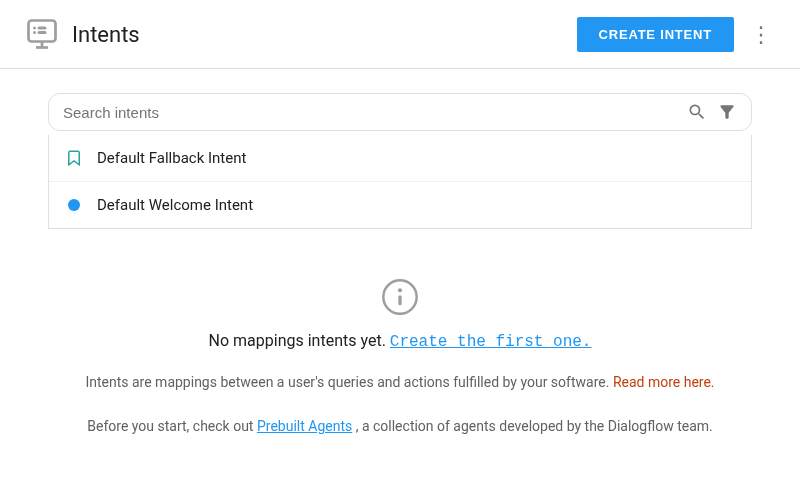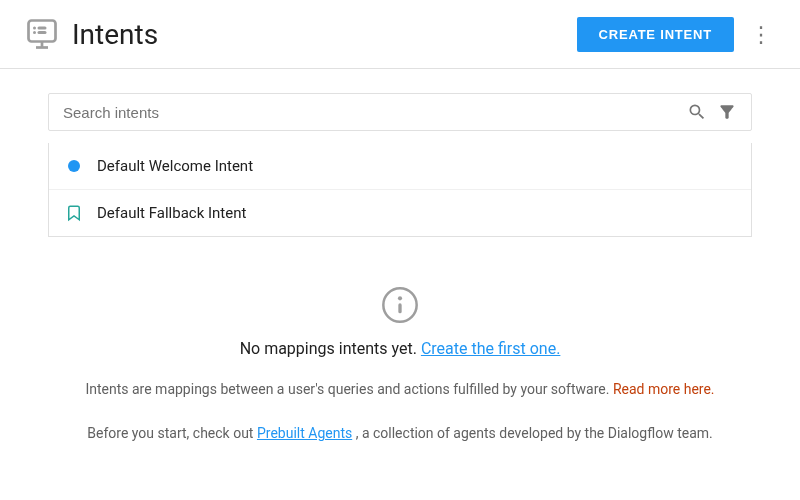--- a/index.html
+++ b/index.html
@@ -22,21 +22,21 @@
       display: flex;
       align-items: center;
       gap: 12px;
     }
     .header-icon {
       width: 36px;
       height: 36px;
       color: #9e9e9e;
     }
     .page-title {
-      font-size: 28px;
+      font-size: 22px;
       font-weight: 400;
       color: #212121;
     }
     .header-right {
       display: flex;
       align-items: center;
       gap: 12px;
       justify-content: space-between;
     }
     .create-intent-btn {
@@ -57,23 +57,23 @@
       cursor: pointer;
       padding: 4px;
     }
     .content {
       padding: 24px 48px;
     }
     .search-box {
       display: flex;
       align-items: center;
       border: 1px solid #e0e0e0;
-      border-radius: 2px;
+      border-radius: 12px;
       padding: 8px 14px;
-      margin-bottom: 12px;
+      margin-bottom: 4px;
       background: #fff;
     }
     .search-input {
       flex: 1;
       border: none;
       outline: none;
       font-size: 15px;
       color: #757575;
       background: transparent;
     }
@@ -131,20 +131,21 @@
     }
     .no-intents-text {
       font-size: 16px;
       color: #212121;
       margin-bottom: 20px;
     }
     .no-intents-text a {
       color: #2196f3;
       text-decoration: underline;
       cursor: pointer;
+      font-family: Liberation Mono, monospace;
     }
     .description-text {
       font-size: 14px;
       color: #616161;
       line-height: 1.6;
       margin-bottom: 16px;
     }
     .description-text a {
       color: #c2410c;
       cursor: pointer;
@@ -193,28 +194,28 @@
         <path d="M15.5 14h-.79l-.28-.27A6.471 6.471 0 0 0 16 9.5 6.5 6.5 0 1 0 9.5 16c1.61 0 3.09-.59 4.23-1.57l.27.28v.79l5 4.99L20.49 19l-4.99-5zm-6 0C7.01 14 5 11.99 5 9.5S7.01 5 9.5 5 14 7.01 14 9.5 11.99 14 9.5 14z"></path>
       </svg>
       <svg viewBox="0 0 24 24" xmlns="http://www.w3.org/2000/svg">
         <path d="M4.25 5.61C6.27 8.2 10 13 10 13v6c0 .55.45 1 1 1h2c.55 0 1-.45 1-1v-6s3.72-4.8 5.74-7.39A.998.998 0 0 0 18.95 4H5.04a1 1 0 0 0-.79 1.61z"></path>
       </svg>
     </div>
   </div>
 
   <div class="intents-list">
     <div class="intent-item">
+      <svg class="intent-icon-bookmark" viewBox="0 0 24 24" fill="none" stroke="#26a69a" stroke-width="2" xmlns="http://www.w3.org/2000/svg">
+        <path d="M19 21l-7-5-7 5V5a2 2 0 0 1 2-2h10a2 2 0 0 1 2 2z"></path>
+      </svg>
+      <span class="intent-name">Default Fallback Intent</span>
+    </div>
+    <div class="intent-item">
       <div class="intent-icon-dot"></div>
       <span class="intent-name">Default Welcome Intent</span>
-    </div>
-    <div class="intent-item">
-      <svg class="intent-icon-bookmark" viewBox="0 0 24 24" fill="none" stroke="#26a69a" stroke-width="2" xmlns="http://www.w3.org/2000/svg">
-        <path d="M19 21l-7-5-7 5V5a2 2 0 0 1 2-2h10a2 2 0 0 1 2 2z"></path>
-      </svg>
-      <span class="intent-name">Default Fallback Intent</span>
     </div>
   </div>
 
   <div class="info-section">
     <div class="info-circle-icon">
       <svg viewBox="0 0 24 24" fill="none" stroke="#9e9e9e" stroke-width="1.5" xmlns="http://www.w3.org/2000/svg">
         <circle cx="12" cy="12" r="10"></circle>
         <line x1="12" y1="8" x2="12" y2="8" stroke-linecap="round" stroke-width="2.5"></line>
         <line x1="12" y1="12" x2="12" y2="16" stroke-linecap="round" stroke-width="2"></line>
       </svg>

